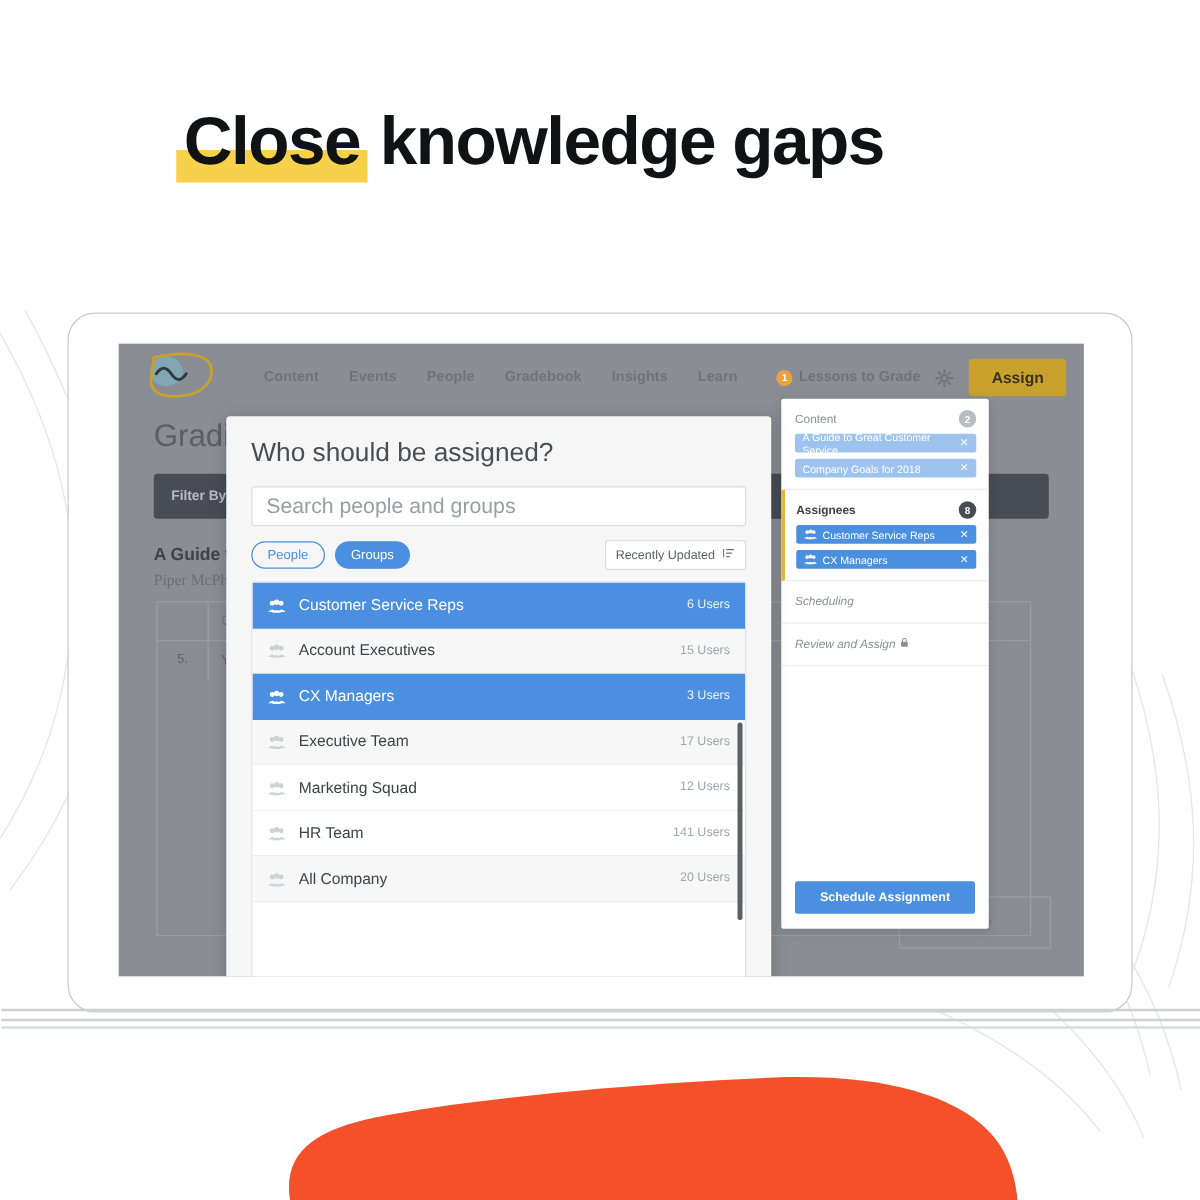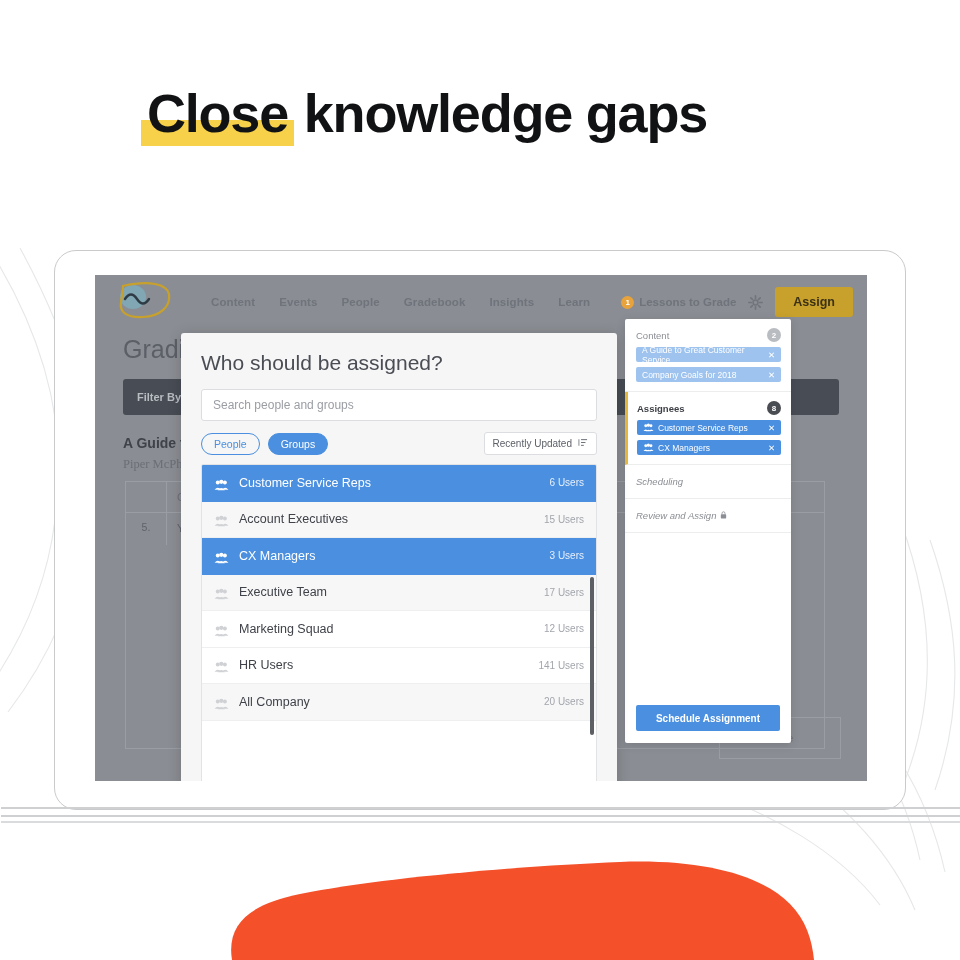--- a/index.html
+++ b/index.html
@@ -110,21 +110,21 @@
     box-shadow:0 2px 14px rgba(0,0,0,.18);
     display:flex;flex-direction:column;
     box-sizing:border-box;padding:18px 20px 12px 20px;
     z-index:5;
   }
   .modal-title{font-size:21px;color:#4a4d53;font-weight:400;margin-bottom:14px;}
   .search-box{
     height:32px;background:#fff;border:1px solid #dcdde0;border-radius:3px;
     display:flex;align-items:center;padding:0 11px;box-sizing:border-box;
   }
-  .search-box .ph{font-size:12px;color:#9a9da3;}
+  .search-box .ph{font-size:17px;color:#9a9da3;}
   .filters{display:flex;align-items:center;margin-top:11px;}
   .pill{
     font-size:10.5px;padding:4px 12px;border-radius:11px;margin-right:8px;
     border:1px solid #4a8fe0;color:#4a8fe0;background:transparent;
   }
   .pill.active{background:#4a8fe0;color:#fff;border-color:#4a8fe0;}
   .sortbtn{
     margin-left:auto;display:flex;align-items:center;gap:6px;
     background:#fff;border:1px solid #dcdde0;border-radius:3px;
     font-size:10px;color:#5b5f66;padding:5px 8px;
@@ -440,21 +440,21 @@
                 </div>
                 <div class="row">
                   <span class="gicon"><svg viewBox="0 0 16 12" width="15" height="12">
                       <circle cx="4" cy="3.4" r="2.1" fill="#cfd1d4"></circle>
                       <circle cx="11.6" cy="3.4" r="2.1" fill="#cfd1d4"></circle>
                       <circle cx="7.8" cy="2.6" r="2.3" fill="#cfd1d4"></circle>
                       <path d="M0.6 11 q3.4-4.4 6.8 0z" fill="#cfd1d4"></path>
                       <path d="M8.6 11 q3.4-4.4 6.8 0z" fill="#cfd1d4"></path>
                       <path d="M3.9 11.6 q3.9-5 7.8 0z" fill="#cfd1d4"></path>
                     </svg></span>
-                  <span class="nm">HR Users</span>
+                  <span class="nm">HR Team</span>
                   <span class="ct">141 Users</span>
                 </div>
                 <div class="row alt">
                   <span class="gicon"><svg viewBox="0 0 16 12" width="15" height="12">
                       <circle cx="4" cy="3.4" r="2.1" fill="#cfd1d4"></circle>
                       <circle cx="11.6" cy="3.4" r="2.1" fill="#cfd1d4"></circle>
                       <circle cx="7.8" cy="2.6" r="2.3" fill="#cfd1d4"></circle>
                       <path d="M0.6 11 q3.4-4.4 6.8 0z" fill="#cfd1d4"></path>
                       <path d="M8.6 11 q3.4-4.4 6.8 0z" fill="#cfd1d4"></path>
                       <path d="M3.9 11.6 q3.9-5 7.8 0z" fill="#cfd1d4"></path>

